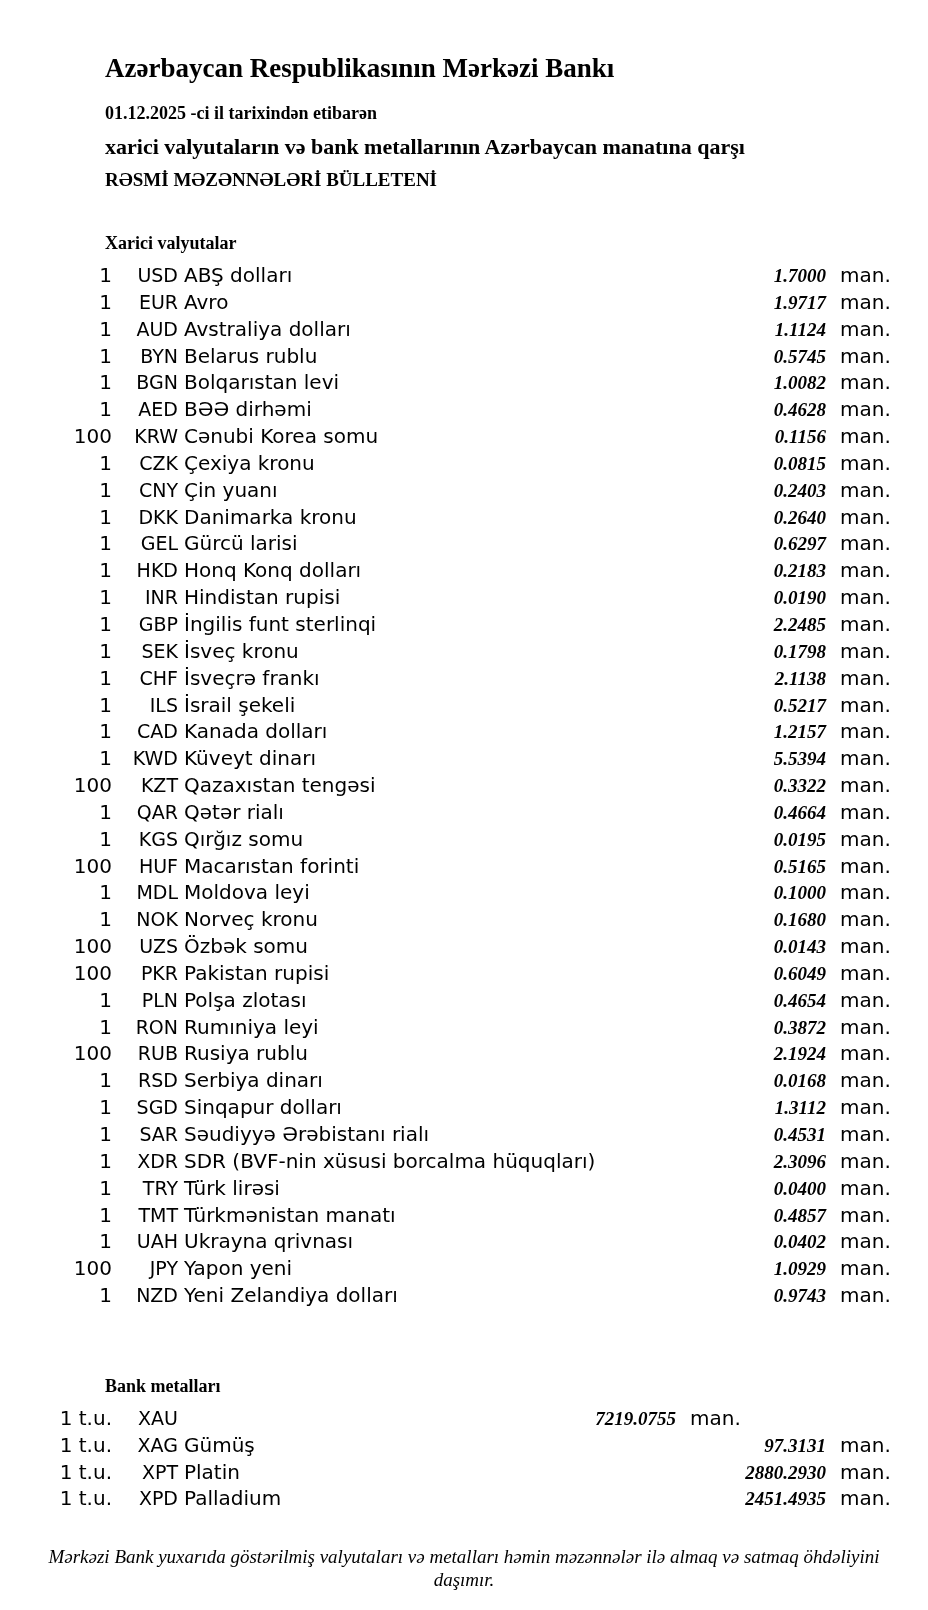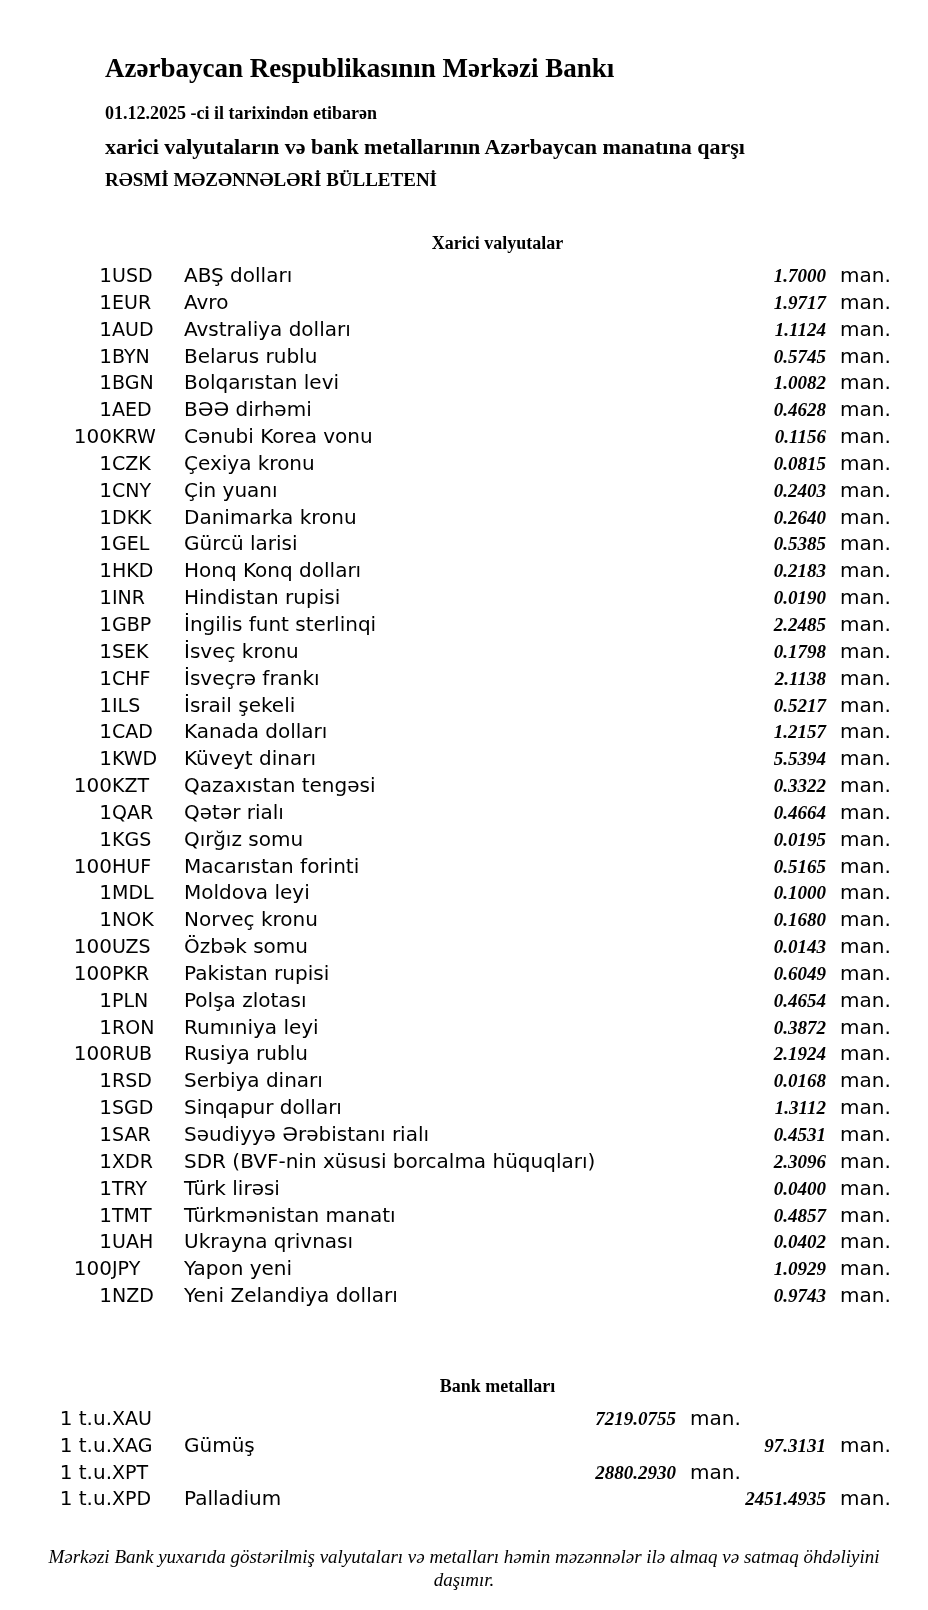--- a/index.html
+++ b/index.html
@@ -14,38 +14,38 @@
     text-align:left;
     font-family:"Liberation Serif","DejaVu Serif",serif;
     font-weight:bold;
   }
   .page-title   { font-size:27px; line-height:32px; }
   .date-line    { font-size:18px; line-height:21px; margin-top:19px; }
   .subtitle-line{ font-size:22px; line-height:21px; margin-top:12px; }
   .bulletin-line{ font-size:19px; line-height:22px; margin-top:12px; }
   .section-heading {
     margin:0 38px 0 105px;
-    text-align:center;
+    text-align:left;
     font-family:"Liberation Serif","DejaVu Serif",serif;
     font-weight:bold;
     font-size:18px; line-height:21px;
   }
   .heading-currencies { margin-top:42px; }
   .heading-metals     { margin-top:67px; }
   .rate-table { width:890px; margin-top:8px; }
   .rate-row {
     display:grid;
     grid-template-columns:112px 66px auto 150px 64px;
     align-items:baseline;
     height:26.85px;
     line-height:26.85px;
     white-space:nowrap;
   }
   .cell-qty  { text-align:right;  font-size:20px; }
-  .cell-code { text-align:left; font-size:19px; }
+  .cell-code { text-align:right; font-size:19px; }
   .cell-name { text-align:left;   font-size:20px; padding-left:6px; overflow:hidden; }
   .cell-rate {
     text-align:right; font-size:19px;
     font-family:"Liberation Serif","DejaVu Serif",serif;
     font-weight:bold; font-style:italic;
   }
   .cell-unit { font-size:20px; padding-left:14px; }
   .footer-note {
     margin:33px 20px 0 20px;
     text-align:center;
@@ -104,21 +104,21 @@
     <div class="rate-row">
     <span class="cell-qty">1</span>
     <span class="cell-code">AED</span>
     <span class="cell-name">BƏƏ dirhəmi</span>
     <span class="cell-rate">0.4628</span>
     <span class="cell-unit">man.</span>
   </div>
     <div class="rate-row">
     <span class="cell-qty">100</span>
     <span class="cell-code">KRW</span>
-    <span class="cell-name">Cənubi Korea vonu</span>
+    <span class="cell-name">Cənubi Korea somu</span>
     <span class="cell-rate">0.1156</span>
     <span class="cell-unit">man.</span>
   </div>
     <div class="rate-row">
     <span class="cell-qty">1</span>
     <span class="cell-code">CZK</span>
     <span class="cell-name">Çexiya kronu</span>
     <span class="cell-rate">0.0815</span>
     <span class="cell-unit">man.</span>
   </div>
@@ -133,21 +133,21 @@
     <span class="cell-qty">1</span>
     <span class="cell-code">DKK</span>
     <span class="cell-name">Danimarka kronu</span>
     <span class="cell-rate">0.2640</span>
     <span class="cell-unit">man.</span>
   </div>
     <div class="rate-row">
     <span class="cell-qty">1</span>
     <span class="cell-code">GEL</span>
     <span class="cell-name">Gürcü larisi</span>
-    <span class="cell-rate">0.5385</span>
+    <span class="cell-rate">0.6297</span>
     <span class="cell-unit">man.</span>
   </div>
     <div class="rate-row">
     <span class="cell-qty">1</span>
     <span class="cell-code">HKD</span>
     <span class="cell-name">Honq Konq dolları</span>
     <span class="cell-rate">0.2183</span>
     <span class="cell-unit">man.</span>
   </div>
     <div class="rate-row">
@@ -352,20 +352,21 @@
     <div class="rate-row">
     <span class="cell-qty">1 t.u.</span>
     <span class="cell-code">XAG</span>
     <span class="cell-name">Gümüş</span>
     <span class="cell-rate">97.3131</span>
     <span class="cell-unit">man.</span>
   </div>
     <div class="rate-row">
     <span class="cell-qty">1 t.u.</span>
     <span class="cell-code">XPT</span>
+    <span class="cell-name">Platin</span>
     <span class="cell-rate">2880.2930</span>
     <span class="cell-unit">man.</span>
   </div>
     <div class="rate-row">
     <span class="cell-qty">1 t.u.</span>
     <span class="cell-code">XPD</span>
     <span class="cell-name">Palladium</span>
     <span class="cell-rate">2451.4935</span>
     <span class="cell-unit">man.</span>
   </div>

